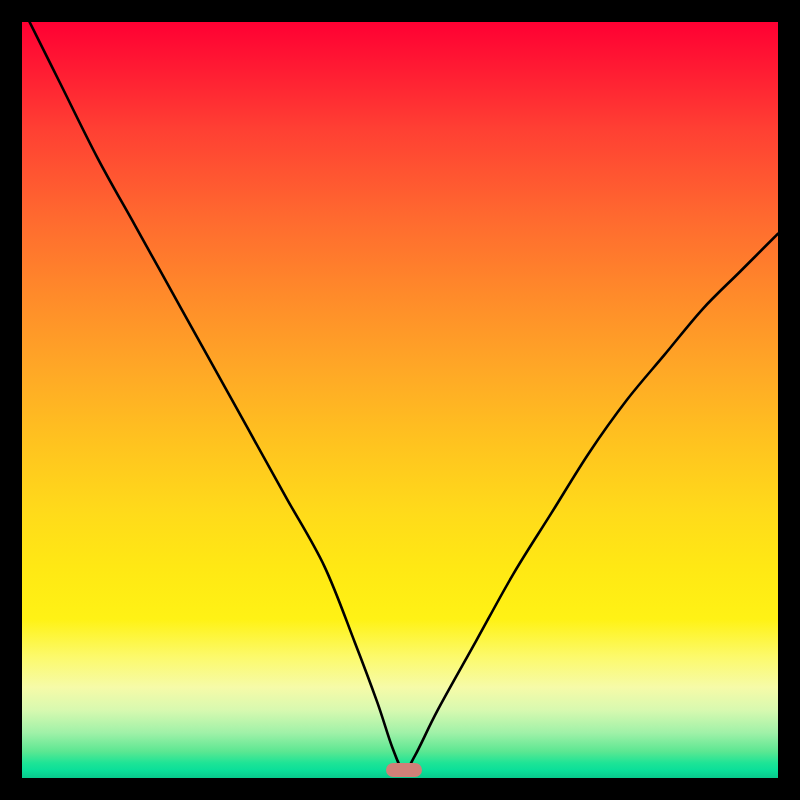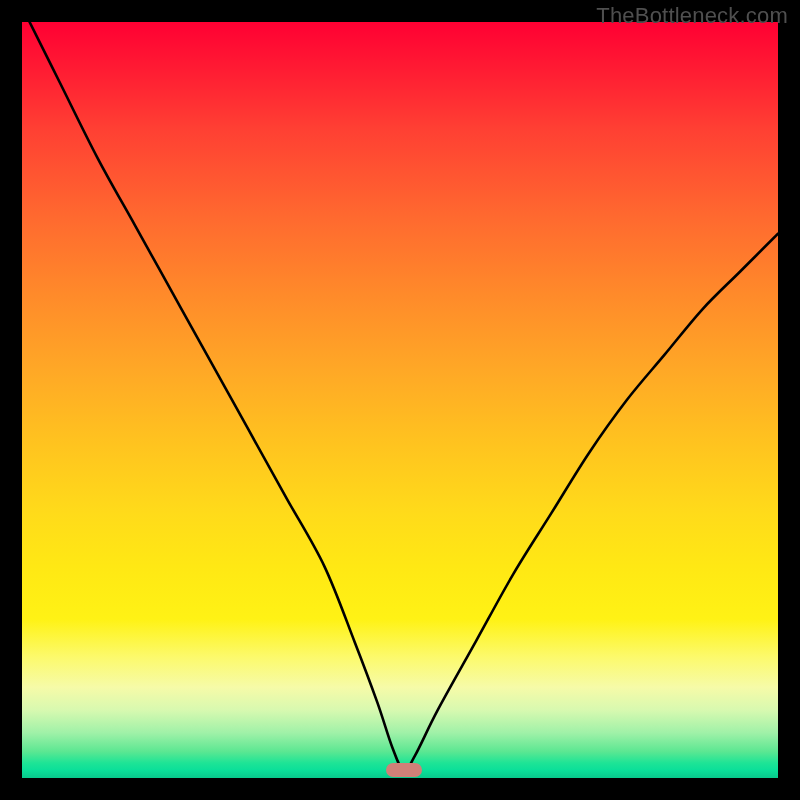--- a/index.html
+++ b/index.html
@@ -85,14 +85,13 @@
   <div class="plot-area">
     <div class="gradient"></div>
 
     <svg class="svg-layer" viewBox="0 0 756 756" preserveAspectRatio="none">
       <path id="curve-path" fill="none" stroke="#000000" stroke-width="2.6" stroke-linecap="round" stroke-linejoin="round" d="M 7.56 0.00 C 12.60 10.08, 26.46 37.80, 37.80 60.48 C 49.14 83.16, 63.00 112.14, 75.60 136.08 C 88.20 160.02, 100.80 181.44, 113.40 204.12 C 126.00 226.80, 138.60 249.48, 151.20 272.16 C 163.80 294.84, 176.40 317.52, 189.00 340.20 C 201.60 362.88, 214.20 385.56, 226.80 408.24 C 239.40 430.92, 252.00 453.60, 264.60 476.28 C 277.20 498.96, 291.06 520.38, 302.40 544.32 C 313.74 568.26, 323.82 597.24, 332.64 619.92 C 341.46 642.60, 349.02 662.76, 355.32 680.40 C 361.62 698.04, 366.03 714.42, 370.44 725.76 C 374.85 737.10, 378.00 747.18, 381.78 748.44 C 385.56 749.70, 387.45 743.40, 393.12 733.32 C 398.79 723.24, 405.72 706.86, 415.80 687.96 C 425.88 669.06, 441.00 642.60, 453.60 619.92 C 466.20 597.24, 478.80 573.30, 491.40 551.88 C 504.00 530.46, 516.60 511.56, 529.20 491.40 C 541.80 471.24, 554.40 449.82, 567.00 430.92 C 579.60 412.02, 592.20 394.38, 604.80 378.00 C 617.40 361.62, 630.00 347.76, 642.60 332.64 C 655.20 317.52, 667.80 301.14, 680.40 287.28 C 693.00 273.42, 705.60 262.08, 718.20 249.48 C 730.80 236.88, 749.70 217.98, 756.00 211.68"></path>
     </svg>
 
     <div id="marker" class="marker" style="left: 363.636px; top: 741px; width: 36.288px; height: 14px; background: rgb(208, 128, 120);"></div>
   </div>
 
-  <div class="watermark">TheBottleneck.com</div>
 </div>
 
 </body></html>

